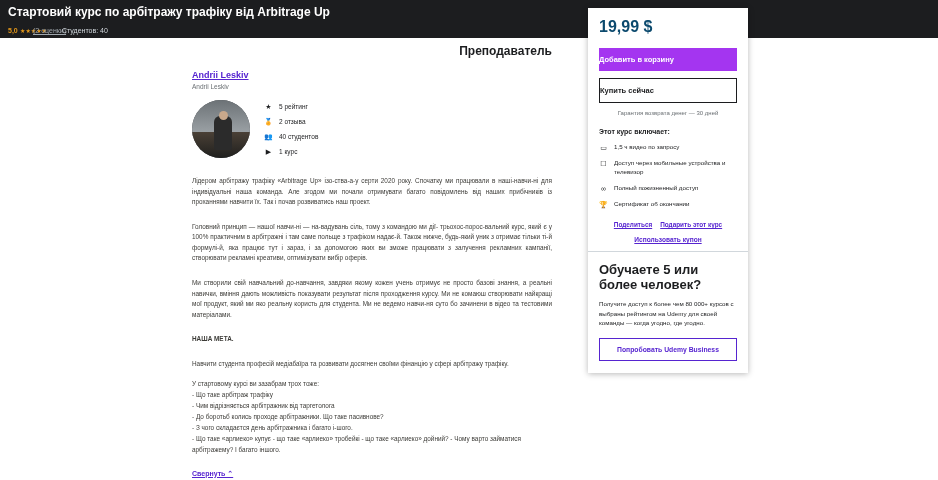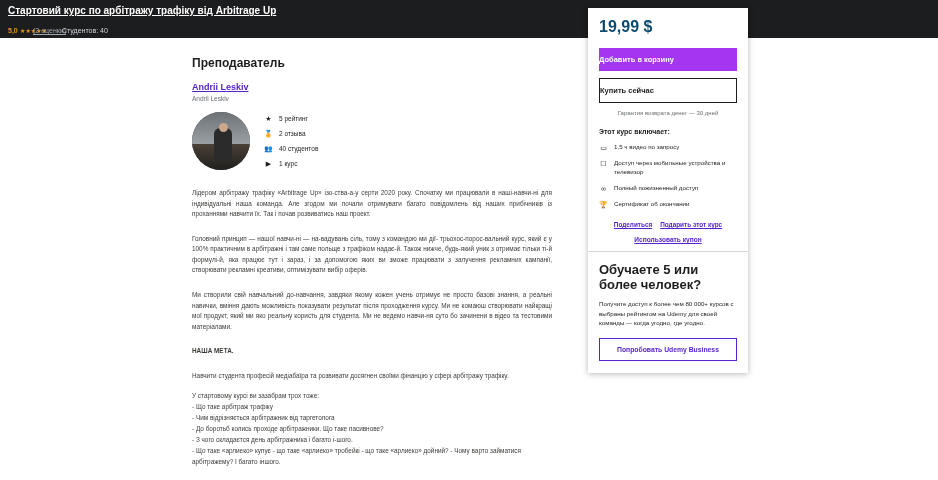--- a/index.html
+++ b/index.html
@@ -18,24 +18,23 @@
 
   
   .topbar {
     position: absolute; left: 0; top: 0;
     width: 938px; height: 25px;
     background: #1c1d1f;
     color: #ffffff;
   }
   .topbar-title {
     position: absolute; left: 8px; top: 5px;
-    font-size: 10px; font-weight: bold;
+    font-size: 12px; font-weight: bold;
     color: #ffffff;
     white-space: nowrap;
-    text-decoration: underline;
   }
   .ratingbar {
     position: absolute; left: 0; top: 25px;
     width: 938px; height: 13px;
     background: #1c1d1f;
     color: #d1d7dc;
   }
   .rating-num {
     position: absolute; left: 8px; top: 2px;
     font-size: 7px; color: #e59819; font-weight: bold;
@@ -56,21 +55,22 @@
   
   .content {
     position: absolute;
     left: 192px; top: 44px;
     width: 360px;
   }
   .sec-title {
     font-size: 12px;
     font-weight: bold;
     color: #1c1d1f;
-    margin: 12px 0 12px 0;
+    margin: 0 0 12px 0;
+    text-align: right;
   }
   .instructor-name {
     font-size: 9px;
     color: #5624d0;
     font-weight: bold;
     text-decoration: underline;
     margin: 0 0 3px 0;
   }
   .instructor-sub {
     font-size: 6.5px;

